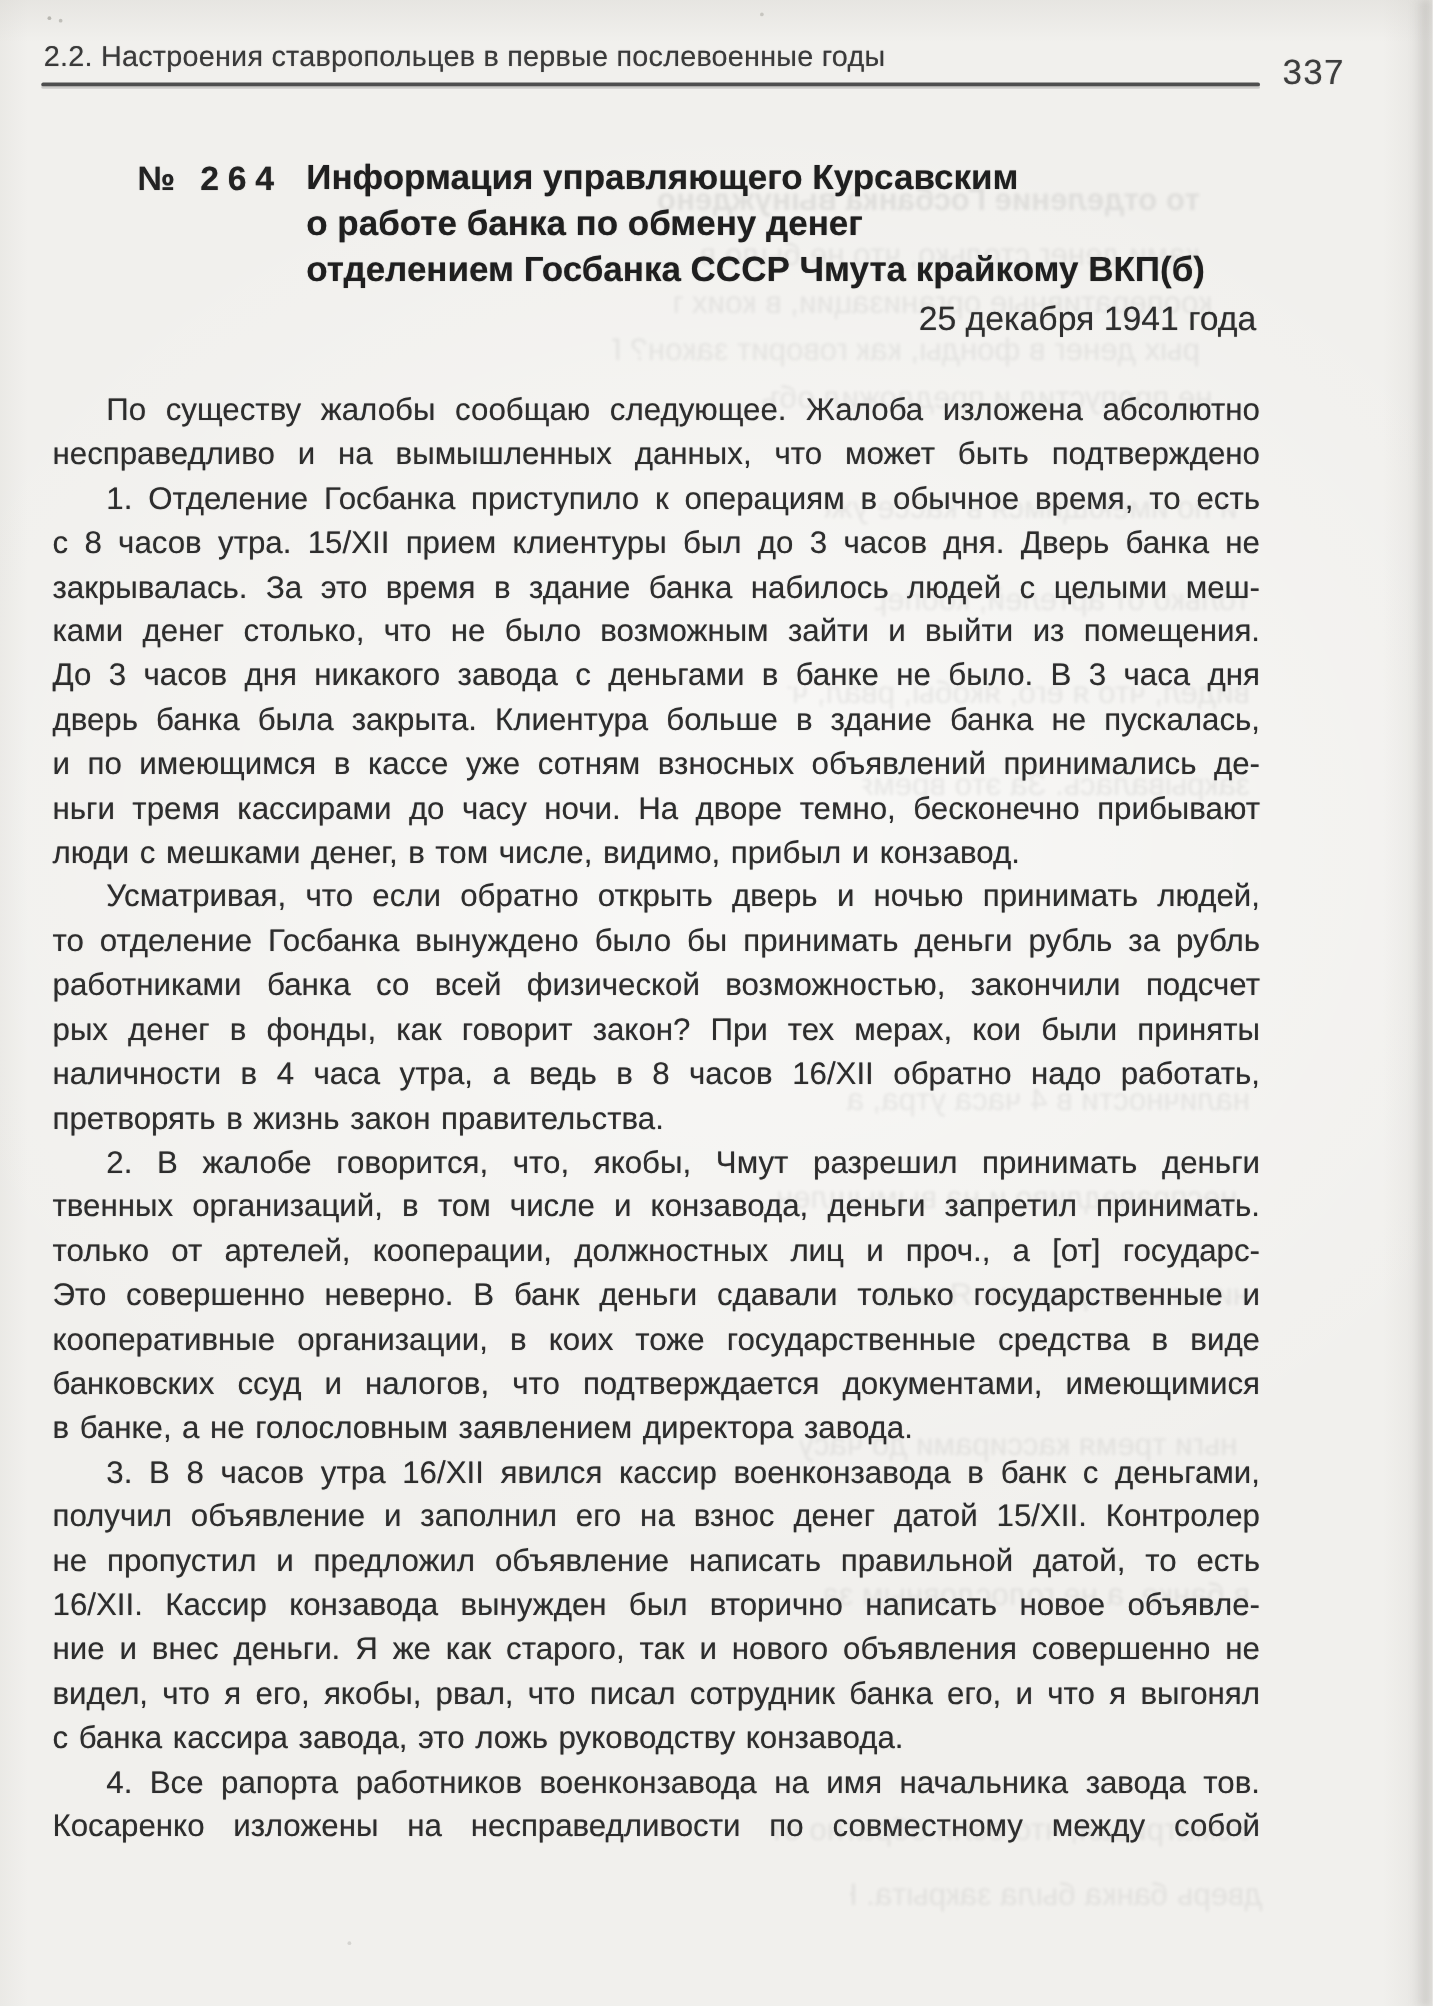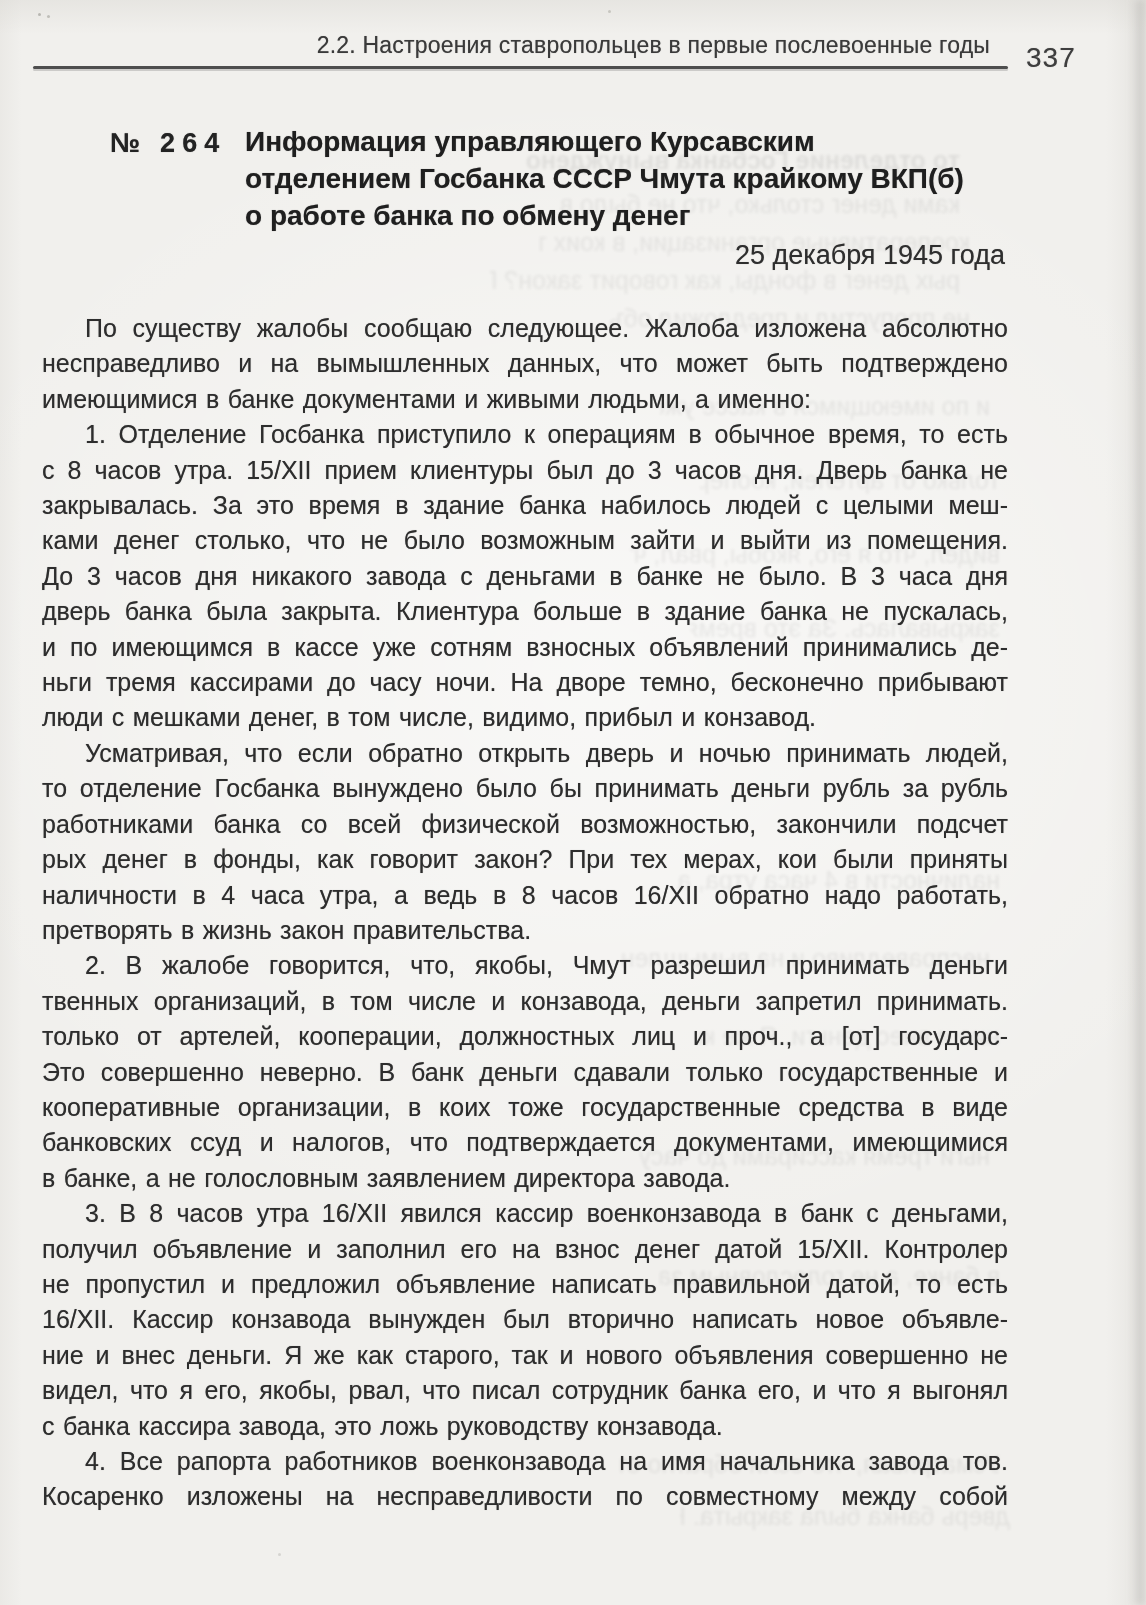--- a/index.html
+++ b/index.html
@@ -12,21 +12,21 @@
       linear-gradient(to bottom, rgba(215,213,208,.40), rgba(244,243,240,0) 34px),
       linear-gradient(to right, rgba(210,208,203,.22), rgba(244,243,240,0) 22px, rgba(244,243,240,0) 1106px, rgba(196,194,189,.28)),
       radial-gradient(920px 760px at 52% 42%, rgba(255,255,255,.55), rgba(255,255,255,0) 78%),
       #f1f0ed;
     font-family:"Liberation Sans","DejaVu Sans",sans-serif;
     color:#2c2c2c;
   }
   
   .running-head{
     position:absolute;top:32px;left:35px;width:955px;
-    text-align:right;font-size:23px;letter-spacing:.2px;color:#3a3a3a;
+    text-align:left;font-size:23px;letter-spacing:.2px;color:#3a3a3a;
     text-shadow:0 0 .7px rgba(55,55,55,.55);
   }
   .header-rule{
     position:absolute;top:66px;left:33px;width:975px;height:3px;
     background:#4e4e4e;border-radius:2px;
     box-shadow:0 2px 0 rgba(120,120,118,.30);
   }
   .page-num{
     position:absolute;top:42px;left:1026px;
     font-size:28px;color:#3e3e3e;letter-spacing:1px;
@@ -87,29 +87,28 @@
 
   <div class="running-head">2.2. Настроения ставропольцев в первые послевоенные годы</div>
   <div class="header-rule"></div>
   <div class="page-num">337</div>
 
   <div class="doc-num">
     <span>№</span><span class="digits">264</span>
   </div>
   <h1 class="doc-title">
       <span class="title-line">Информация управляющего Курсавским</span>
+      <span class="title-line">о работе банка по обмену денег</span>
       <span class="title-line">отделением Госбанка СССР Чмута крайкому ВКП(б)</span>
-      <span class="title-line">о работе банка по обмену денег</span>
     </h1>
-  <div class="doc-date">25 декабря 1945 года</div>
+  <div class="doc-date">25 декабря 1941 года</div>
 
   <main class="doc-body">
       <div class="line indent">По существу жалобы сообщаю следующее. Жалоба изложена абсолютно</div>
       <div class="line">несправедливо и на вымышленных данных, что может быть подтверждено</div>
-      <div class="line para-end">имеющимися в банке документами и живыми людьми, а именно:</div>
       <div class="line indent">1. Отделение Госбанка приступило к операциям в обычное время, то есть</div>
       <div class="line">с 8 часов утра. 15/XII прием клиентуры был до 3 часов дня. Дверь банка не</div>
       <div class="line">закрывалась. За это время в здание банка набилось людей с целыми меш-</div>
       <div class="line">ками денег столько, что не было возможным зайти и выйти из помещения.</div>
       <div class="line">До 3 часов дня никакого завода с деньгами в банке не было. В 3 часа дня</div>
       <div class="line">дверь банка была закрыта. Клиентура больше в здание банка не пускалась,</div>
       <div class="line">и по имеющимся в кассе уже сотням взносных объявлений принимались де-</div>
       <div class="line">ньги тремя кассирами до часу ночи. На дворе темно, бесконечно прибывают</div>
       <div class="line para-end">люди с мешками денег, в том числе, видимо, прибыл и конзавод.</div>
       <div class="line indent">Усматривая, что если обратно открыть дверь и ночью принимать людей,</div>

